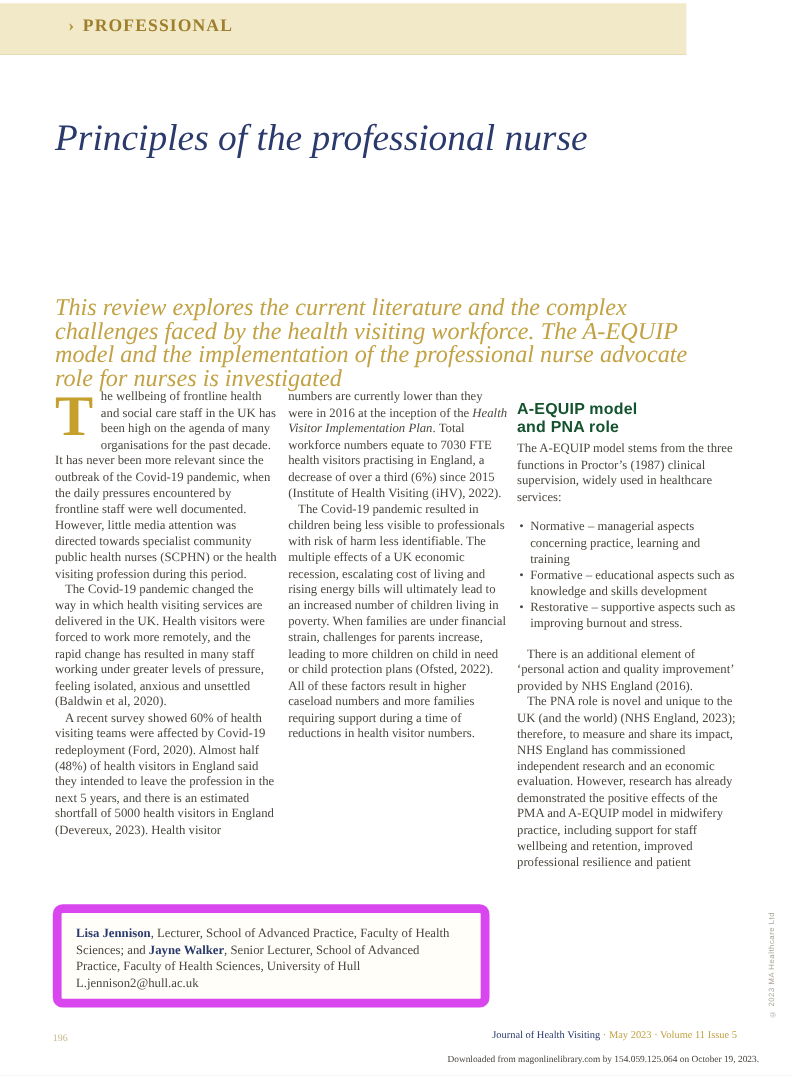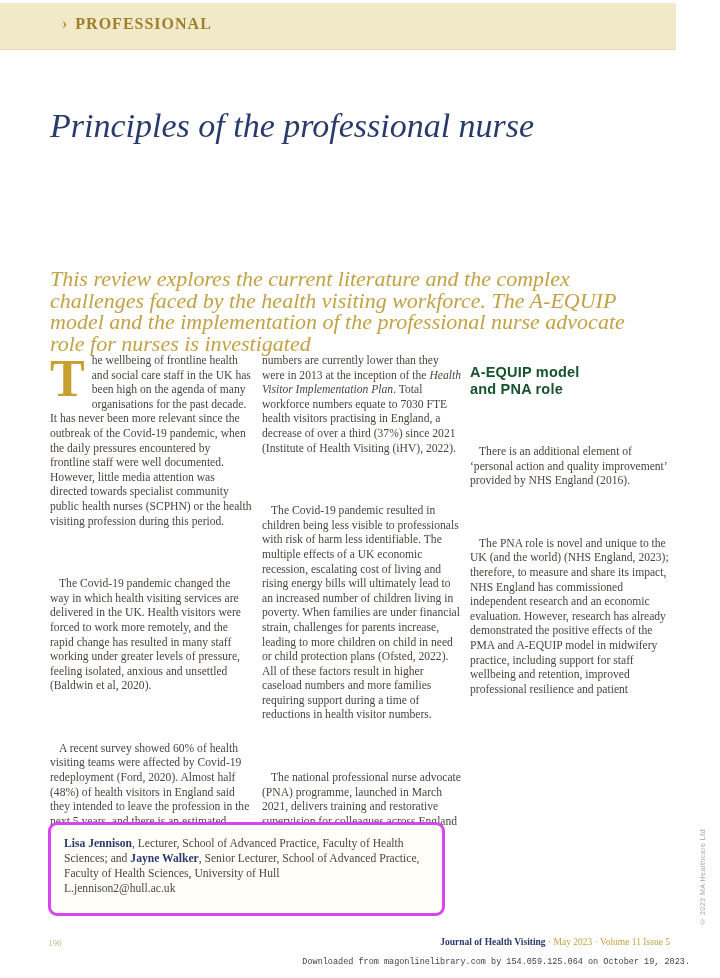--- a/index.html
+++ b/index.html
@@ -5,21 +5,21 @@
   * { margin:0; padding:0; box-sizing:border-box; }
   html,body { background:#e8e8e8; }
   .page {
     position:relative; width:720px; height:978px; margin:0 auto;
     background:#ffffff; overflow:hidden;
     font-family:"Liberation Serif","DejaVu Serif",serif;
     color:#4b463f;
   }
   
   .banner {
-    position:absolute; top:3px; left:0; width:676px; height:47px;
+    position:absolute; top:3px; left:0; width:624px; height:47px;
     background:#f2e9c8; border-bottom:1px solid #e6dbb4;
   }
   .banner-label {
     position:absolute; left:62px; top:12px;
     font-size:16px; font-weight:bold; letter-spacing:1px;
     color:#9d7f2c;
   }
   .banner-chevron { color:#b1912f; margin-right:7px; font-weight:bold; }
   
   .headline {
@@ -30,57 +30,57 @@
   .standfirst {
     position:absolute; left:50px; top:268px; width:612px;
     color:#c2a244; font-style:italic; font-size:22px; line-height:21.5px;
   }
   
   .col { position:absolute; top:354px; font-size:11.6px; line-height:14.6px; color:#4b463f; }
   .col-1 { left:50px;  width:202px; }
   .col-2 { left:262px; width:202px; }
   .col-3 { left:470px; width:203px; }
   .col p { text-align:left; }
-  .col p.indent { text-indent:9px;margin-top:48px; }
+  .col p.indent { text-indent:9px; }
   .dropcap {
     float:left; color:#c6a02c; font-weight:bold;
     font-size:52px; line-height:44px; padding:3px 7px 6px 0;
   }
   .ital { font-style:italic; }
   .section-heading {
     color:#14532d; font-weight:bold; font-size:14.5px; line-height:16.5px;
     margin:10px 0 4px 0;
     font-family:"Liberation Sans","DejaVu Sans",sans-serif;
     letter-spacing:0.2px;
   }
   ul.bullets { list-style:none; margin:13px 0 13px 2px; }
   ul.bullets li { padding-left:10px; position:relative; }
   ul.bullets li::before { content:"\2022"; position:absolute; left:0; top:0; }
   
   .author-box {
     position:absolute; left:48px; top:822px; width:397px; height:94px;
-    border:3px solid #d946ef; border-radius:9px;
+    border:8px solid #d946ef; border-radius:9px;
     padding:11px 13px; background:#fffef9;
     font-size:11.6px; line-height:15px; color:#4b463f;
   }
   .author-name { color:#2b3a6d; font-weight:bold; }
   
   .footer-pagenum {
     position:absolute; left:48px; top:938px;
     color:#c6b98e; font-size:9px;
   }
   .footer-journal {
     position:absolute; right:50px; top:937px;
     font-size:9.5px; color:#c2a244; white-space:nowrap;
   }
-  .footer-journal .jname { color:#2b3a6d; font-weight:bold; }
+  .footer-journal .jname { color:#2b3a6d; font-weight:normal; }
   .download-line {
     position:absolute; right:30px; top:957px;
     font-size:8.5px; color:#46423c;
-    font-family:Liberation Mono, monospace;
+    font-family:Liberation Serif, serif;
   }
   .copyright-vertical {
     position:absolute; right:14px; top:815px; height:110px;
     writing-mode:vertical-rl; transform:rotate(180deg);
     font-size:7px; color:#aaa49a; letter-spacing:0.5px;
     font-family:"Liberation Sans","DejaVu Sans",sans-serif;
   }
 </style>
 </head>
 <body>
@@ -100,30 +100,35 @@
 
   <p class="standfirst">This review explores the current literature and the complex challenges faced by the health visiting workforce. The A-EQUIP model and the implementation of the professional nurse advocate role for nurses is investigated</p>
 
   <div class="col col-1">
     <p><span class="dropcap">T</span><span>he wellbeing of frontline health and social care staff in the UK has been high on the agenda of many organisations for the past decade. It has never been more relevant since the outbreak of the Covid-19 pandemic, when the daily pressures encountered by frontline staff were well documented. However, little media attention was directed towards specialist community public health nurses (SCPHN) or the health visiting profession during this period.</span></p>
     <p class="indent">The Covid-19 pandemic changed the way in which health visiting services are delivered in the UK. Health visitors were forced to work more remotely, and the rapid change has resulted in many staff working under greater levels of pressure, feeling isolated, anxious and unsettled (Baldwin et al, 2020).</p>
     <p class="indent">A recent survey showed 60% of health visiting teams were affected by Covid-19 redeployment (Ford, 2020). Almost half (48%) of health visitors in England said they intended to leave the profession in the next 5 years, and there is an estimated shortfall of 5000 health visitors in England (Devereux, 2023). Health visitor</p>
   </div>
 
   <div class="col col-2">
-    <p><span>numbers are currently lower than they were in 2013 at the inception of the </span><span class="ital">Health Visitor Implementation Plan</span><span>. Total workforce numbers equate to 7030 FTE health visitors practising in England, a decrease of over a third (37%) since 2021 (Institute of Health Visiting (iHV), 2022).</span></p>
+    <p><span>numbers are currently lower than they were in 2016 at the inception of the </span><span class="ital">Health Visitor Implementation Plan</span><span>. Total workforce numbers equate to 7030 FTE health visitors practising in England, a decrease of over a third (6%) since 2015 (Institute of Health Visiting (iHV), 2022).</span></p>
     <p class="indent">The Covid-19 pandemic resulted in children being less visible to professionals with risk of harm less identifiable. The multiple effects of a UK economic recession, escalating cost of living and rising energy bills will ultimately lead to an increased number of children living in poverty. When families are under financial strain, challenges for parents increase, leading to more children on child in need or child protection plans (Ofsted, 2022). All of these factors result in higher caseload numbers and more families requiring support during a time of reductions in health visitor numbers.</p>
-    <p class="indent">The national professional nurse advocate (PNA) programme, launched in March 2021, delivers training and restorative supervision for colleagues across England (NHS England, 2023). The programme</p>
   </div>
 
   <div class="col col-3">
     <h2 class="section-heading">
       <span>A-EQUIP model</span><br>
       <span>and PNA role</span>
     </h2>
+    <p>The A-EQUIP model stems from the three functions in Proctor’s (1987) clinical supervision, widely used in healthcare services:</p>
+    <ul class="bullets">
+      <li>Normative – managerial aspects concerning practice, learning and training</li>
+      <li>Formative – educational aspects such as knowledge and skills development</li>
+      <li>Restorative – supportive aspects such as improving burnout and stress.</li>
+    </ul>
     <p class="indent">There is an additional element of ‘personal action and quality improvement’ provided by NHS England (2016).</p>
     <p class="indent">The PNA role is novel and unique to the UK (and the world) (NHS England, 2023); therefore, to measure and share its impact, NHS England has commissioned independent research and an economic evaluation. However, research has already demonstrated the positive effects of the PMA and A-EQUIP model in midwifery practice, including support for staff wellbeing and retention, improved professional resilience and patient</p>
   </div>
 
   <div class="author-box">
     <span class="author-name">Lisa Jennison</span><span>, Lecturer, School of Advanced Practice, Faculty of Health Sciences; and </span><span class="author-name">Jayne Walker</span><span>, Senior Lecturer, School of Advanced Practice, Faculty of Health Sciences, University of Hull</span><br>
     <span>L.jennison2@hull.ac.uk</span>
   </div>
 
   <div class="footer-pagenum">196</div>

